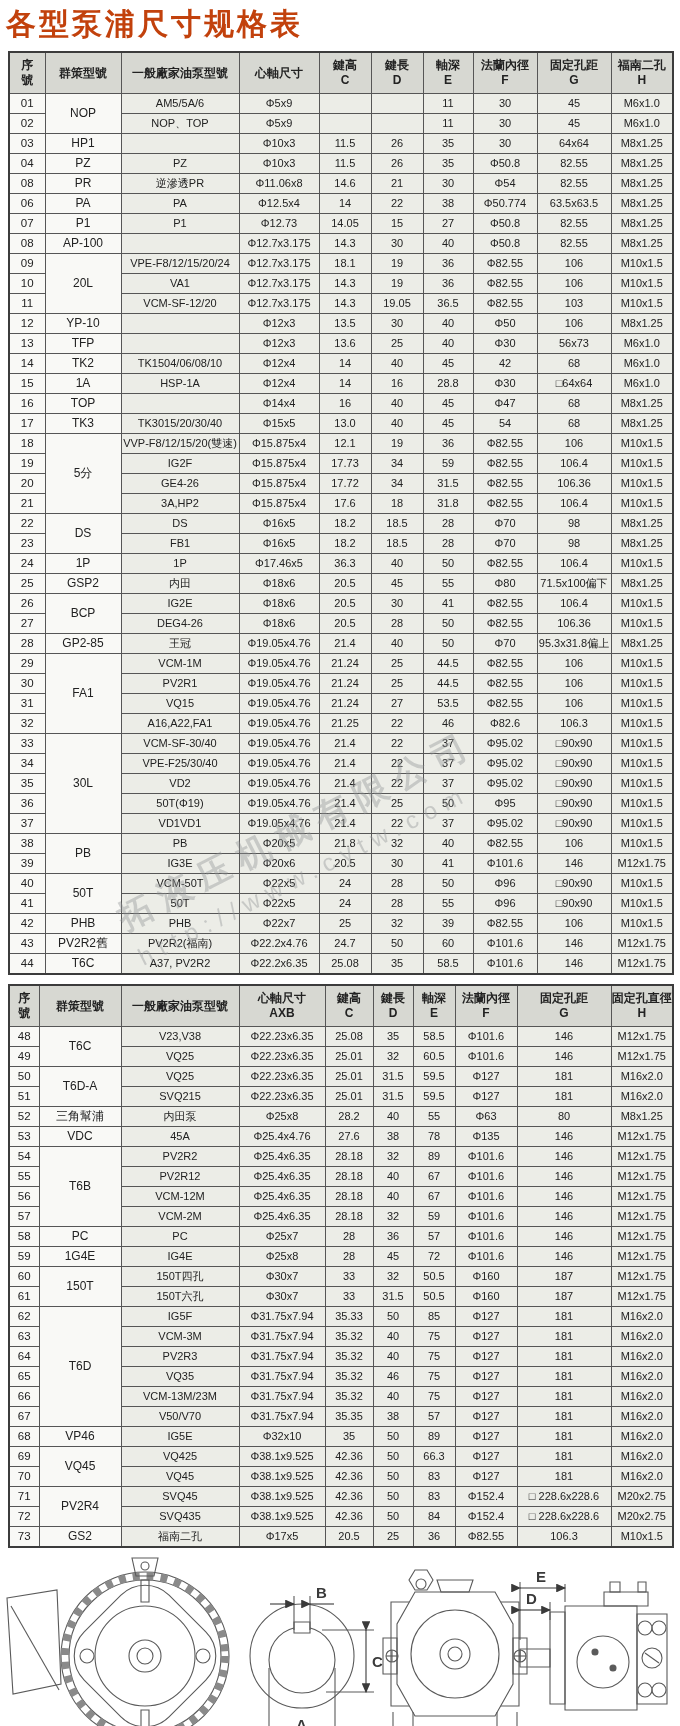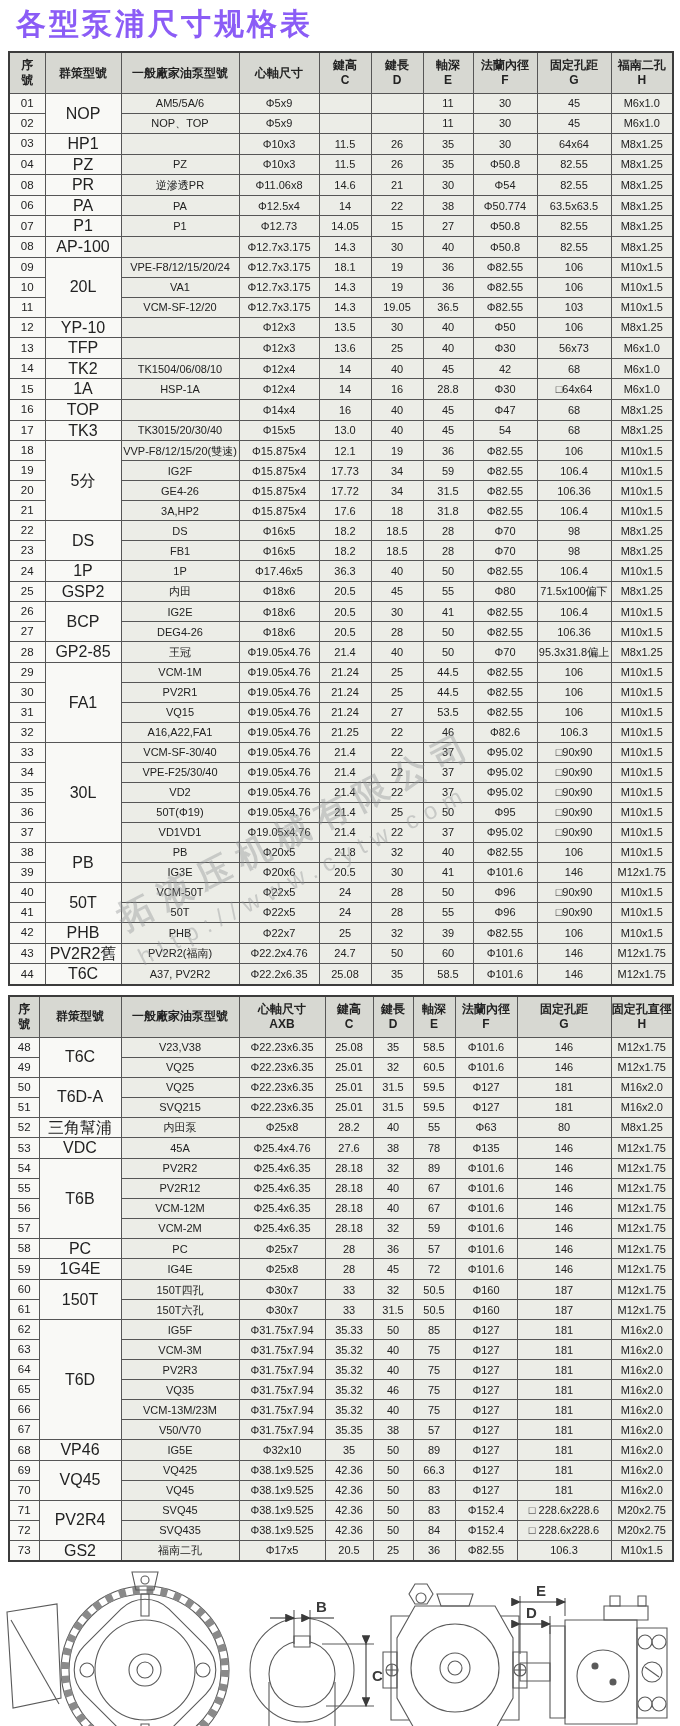--- a/index.html
+++ b/index.html
@@ -3,24 +3,24 @@
 <meta charset="utf-8">
 <style>
   html,body{margin:0;padding:0;}
   body{
     width:680px;height:1726px;position:relative;overflow:hidden;
     background:#ffffff;
     font-family:"Liberation Sans","DejaVu Sans",sans-serif;
     color:#222;
   }
   .page-title{
-    margin:4px 0 6px 16px;
+    margin:4px 0 6px 6px;
     font-family:Liberation Serif, serif;
     font-size:30px;font-weight:600;letter-spacing:3px;
-    color:#8b5cf6;
+    color:#c2410c;
   }
   table.spec{
     border-collapse:collapse;margin-left:8px;table-layout:fixed;
     width:664px;
     border:2px solid #3c3c3c;
     font-size:11px;
   }
   table.spec th,table.spec td{
     border:1px solid #565656;
     text-align:center;vertical-align:middle;
@@ -32,21 +32,21 @@
     font-size:12px;font-weight:bold;
     white-space:pre-line;line-height:1.25;
     height:36px;padding:2px 0;
   }
   table.spec td{
     background:#ecede7;height:17px;line-height:1.1;
   }
   table.spec td.col-no,table.spec td.col-group{
     background:#f9f9f6;font-size:11.5px;
   }
-  table.spec td.col-group{font-size:16px;}
+  table.spec td.col-group{font-size:12px;}
   
   #table1 col.c0{width:36px}#table1 col.c1{width:76px}#table1 col.c2{width:118px}
   #table1 col.c3{width:80px}#table1 col.c4{width:52px}#table1 col.c5{width:52px}
   #table1 col.c6{width:50px}#table1 col.c7{width:64px}#table1 col.c8{width:74px}
   #table1 col.c9{width:62px}
   
   #table2 col.c0{width:30px}#table2 col.c1{width:82px}#table2 col.c2{width:118px}
   #table2 col.c3{width:86px}#table2 col.c4{width:48px}#table2 col.c5{width:40px}
   #table2 col.c6{width:42px}#table2 col.c7{width:62px}#table2 col.c8{width:94px}
   #table2 col.c9{width:62px}

